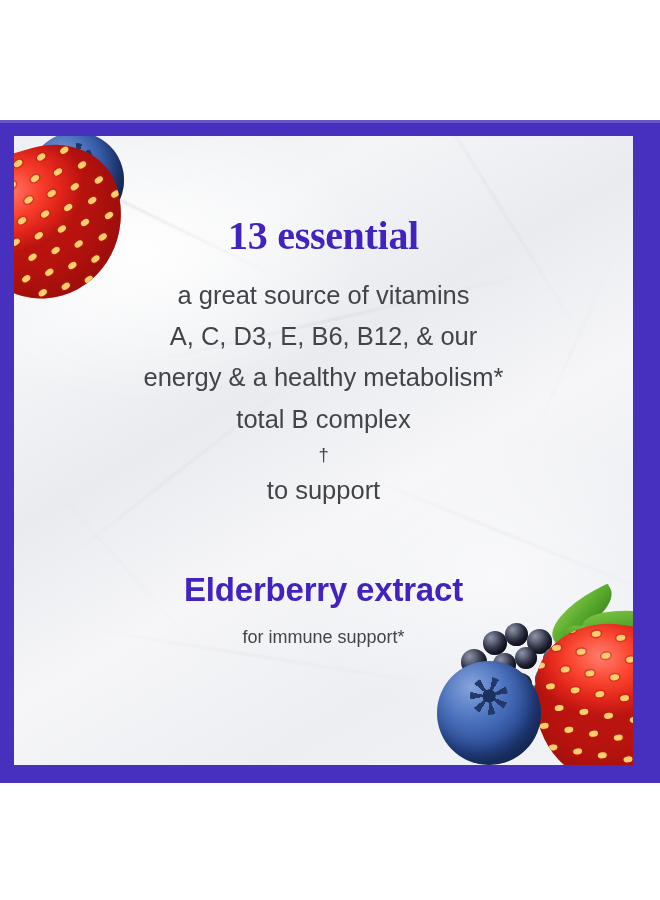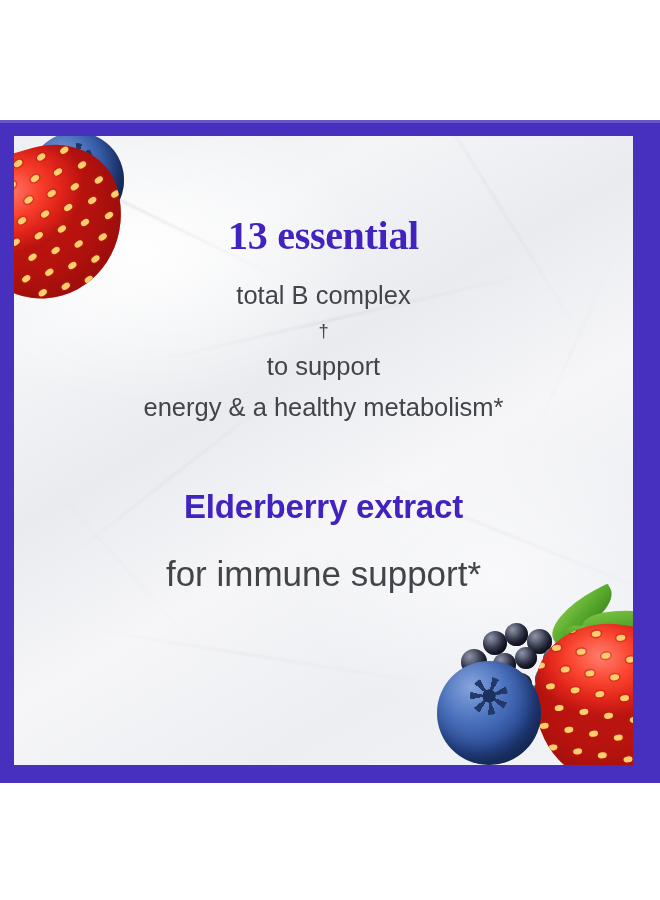--- a/index.html
+++ b/index.html
@@ -89,24 +89,24 @@
 
   .headline2 {
     margin-top:60px;
     text-align:center;
     color:#4223bf;
     font-size:33px;
     font-weight:bold;
     letter-spacing:-0.2px;
   }
   .subcopy2 {
-    margin-top:28px;
+    margin-top:18px;
     text-align:center;
     color:#41454a;
-    font-size:35px;
+    font-size:18px;
     font-weight:400;
   }
 
   
   .berry-group { position:absolute; z-index:2; pointer-events:none; }
 
   
   .tl { left:-52px; top:-6px; width:210px; height:160px; }
 
   .bb-tl {
@@ -340,26 +340,28 @@
       </div>
     </div>
 
     <div class="content">
 
       <div class="headline">
         <span class="l1">13 essential</span>
       </div>
 
       <div class="subcopy">
+        <span>a great source of vitamins</span>
+        <span>A, C, D3, E, B6, B12, &amp; our</span>
+        <span>energy &amp; a healthy metabolism*</span>
         <span>
             <span>total B complex</span>
             <span class="sup">†</span>
             <span> to support</span>
           </span>
-        <span>energy &amp; a healthy metabolism*</span>
       </div>
 
       <div class="headline2">Elderberry extract</div>
       <div class="subcopy2">for immune support*</div>
 
     </div>
   </div>
 </div>
 
 </body></html>

